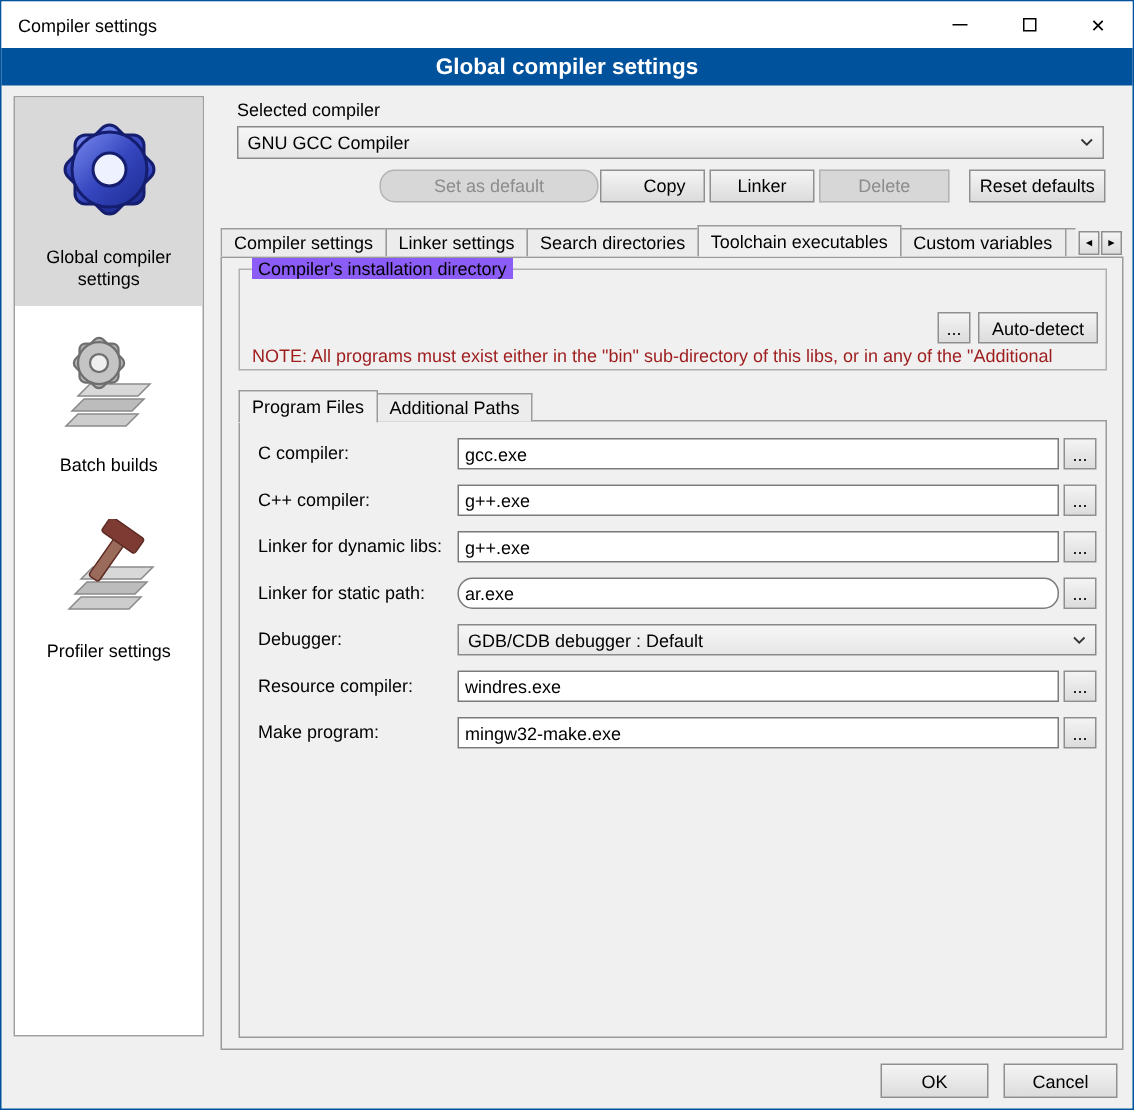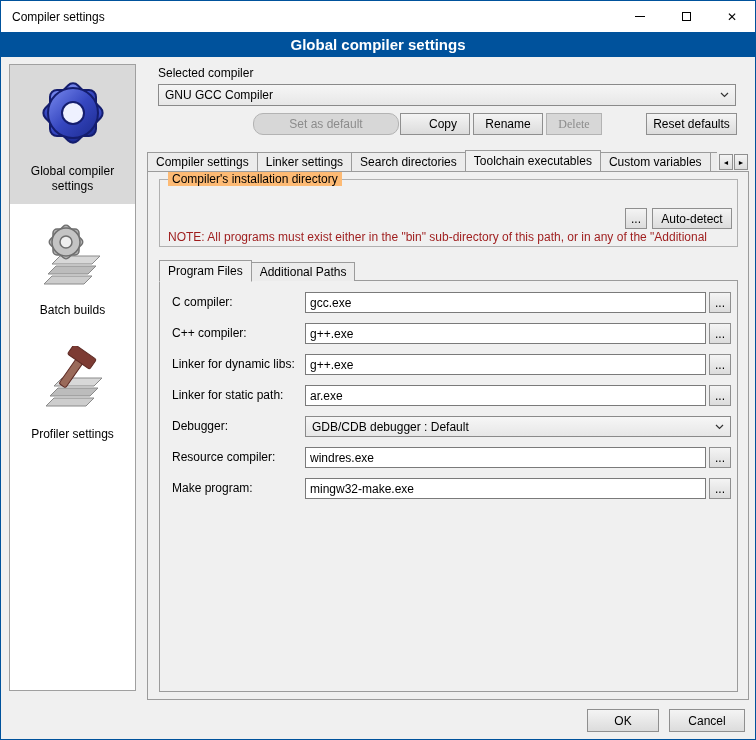--- a/index.html
+++ b/index.html
@@ -33,38 +33,38 @@
   .combo { border:1px solid #8a8a8a; background:linear-gradient(#f6f6f6,#e7e7e7); display:flex; align-items:center; padding:0 6px; font-size:12px; cursor:default;text-align:center; }
   .combo .chev { margin-left:auto; display:flex; align-items:center; }
   .combo-main { position:absolute; left:157px; top:83px; width:578px; height:22px; }
 
   
   .btn { position:absolute; height:22px; background:linear-gradient(#f4f4f4,#dcdcdc); border:1px solid #8f8f8f; font-family:inherit; font-size:12px; color:#000; cursor:pointer; }
   .btn.disabled { background:#d7d7d7; color:#8c8c8c; border-color:#b3b3b3; cursor:default; }
   .btn-setdefault { left:252px; top:112px; width:146px;border-radius:10px; }
   .btn-copy       { left:399px; top:112px; width:70px;padding-left:16px; }
   .btn-rename     { left:472px; top:112px; width:70px; }
-  .btn-delete     { left:545px; top:112px; width:56px;font-family:Liberation Serif, serif; }
+  .btn-delete     { left:545px; top:112px; width:87px; }
   .btn-reset      { left:645px; top:112px; width:91px; }
 
   
   .tabs { position:absolute; left:146px; top:149px; width:570px; height:21px; display:flex; align-items:flex-end; overflow:hidden; z-index:4; }
   .tab { height:19px; line-height:18px; padding:0 8px; background:#ececec; border:1px solid #9b9b9b; border-bottom:none; margin-right:-1px; font-size:12px; white-space:nowrap; cursor:pointer; }
   .tab.active { height:22px; line-height:21px; margin-bottom:-1px; background:#f0f0f0; border-bottom:1px solid #f0f0f0; position:relative; z-index:5; }
   .tab.clipped { padding-right:30px; }
   .tab-scroll { position:absolute; top:153px; width:14px; height:16px; font-size:7px; line-height:1; padding:0; display:flex; align-items:center; justify-content:center; }
   .tab-scroll.left { left:718px; }
   .tab-scroll.right { left:733px; }
 
   
   .panel { position:absolute; left:146px; top:170px; width:602px; height:529px; background:#f0f0f0; border:1px solid #9b9b9b; }
 
   
   .groupbox { position:absolute; left:11px; top:7px; width:579px; height:68px; border:1px solid #b0b0b0; }
-  .groupbox .legend { position:absolute; top:-8px; left:8px; background:#fdba74; padding:0 4px; font-size:12px; }
+  .groupbox .legend { position:absolute; top:-8px; left:8px; background:#8b5cf6; padding:0 4px; font-size:12px; }
   .dir-input { position:absolute; left:8px; top:28px; width:453px; height:21px; background:#fff; border:1px solid #0078d7; display:flex; align-items:center; padding:0 3px; overflow:hidden; }
   .dir-input .sel { background:#0078d7; color:#fff; font-size:12px; padding:1px 1px; white-space:nowrap; }
   .btn-dir-browse { left:465px; top:28px; width:22px; height:21px; }
   .btn-autodetect { left:492px; top:28px; width:80px; height:21px; }
   .note { position:absolute; left:8px; top:50px; width:566px; color:#9e1c1c; font-size:12px; white-space:nowrap; overflow:hidden; }
 
   
   .subtabs { position:absolute; left:11px; top:87px; height:22px; display:flex; align-items:flex-end; z-index:4; }
   .subtabs .tab { background:#ececec; }
   .subtabs .tab.active { background:#f0f0f0; }
@@ -164,21 +164,21 @@
     <span>GNU GCC Compiler</span>
     <span class="chev">
       <svg width="9" height="6" viewBox="0 0 9 6">
           <path d="M1 1l3.5 3.5L8 1" fill="none" stroke="#333" stroke-width="1.2"></path>
         </svg>
     </span>
   </div>
 
   <button class="btn btn-setdefault disabled">Set as default</button>
   <button class="btn btn-copy">Copy</button>
-  <button class="btn btn-rename">Rename</button>
+  <button class="btn btn-rename">Linker</button>
   <button class="btn btn-delete disabled">Delete</button>
   <button class="btn btn-reset">Reset defaults</button>
 
   <div class="tabs">
     <div class="tab">Compiler settings</div>
     <div class="tab">Linker settings</div>
     <div class="tab">Search directories</div>
     <div class="tab active">Toolchain executables</div>
     <div class="tab">Custom variables</div>
     <div class="tab clipped">Buil</div>
@@ -189,21 +189,21 @@
   <button class="btn tab-scroll right">
       <span>►</span>
     </button>
 
   <div class="panel">
 
     <div class="groupbox">
       <span class="legend">Compiler's installation directory</span>
       <button class="btn btn-dir-browse">...</button>
       <button class="btn btn-autodetect">Auto-detect</button>
-      <div class="note">NOTE: All programs must exist either in the "bin" sub-directory of this path, or in any of the "Additional</div>
+      <div class="note">NOTE: All programs must exist either in the "bin" sub-directory of this libs, or in any of the "Additional</div>
     </div>
 
     <div class="subtabs">
       <div class="tab active">Program Files</div>
       <div class="tab">Additional Paths</div>
     </div>
 
     <div class="subpanel">
 
       <span class="fieldrow-label" style="top:14px">C compiler:</span>
@@ -212,21 +212,21 @@
 
       <span class="fieldrow-label" style="top:45px">C++ compiler:</span>
       <input class="text-input" style="top: 42px;" value="g++.exe">
       <button class="btn browse-sm" style="top:42px">...</button>
 
       <span class="fieldrow-label" style="top:76px">Linker for dynamic libs:</span>
       <input class="text-input" style="top: 73px;" value="g++.exe">
       <button class="btn browse-sm" style="top:73px">...</button>
 
       <span class="fieldrow-label" style="top:107px">Linker for static path:</span>
-      <input class="text-input" style="top: 104px;" value="ar.exe">
+      <input class="text-input" style="top: 104px; border-radius: 10px;" value="ar.exe">
       <button class="btn browse-sm" style="top:104px">...</button>
 
       <span class="fieldrow-label" style="top:138px">Debugger:</span>
       <div class="combo combo-debugger" style="top:135px">
         <span>GDB/CDB debugger : Default</span>
         <span class="chev">
           <svg width="9" height="6" viewBox="0 0 9 6">
               <path d="M1 1l3.5 3.5L8 1" fill="none" stroke="#333" stroke-width="1.2"></path>
             </svg>
         </span>

